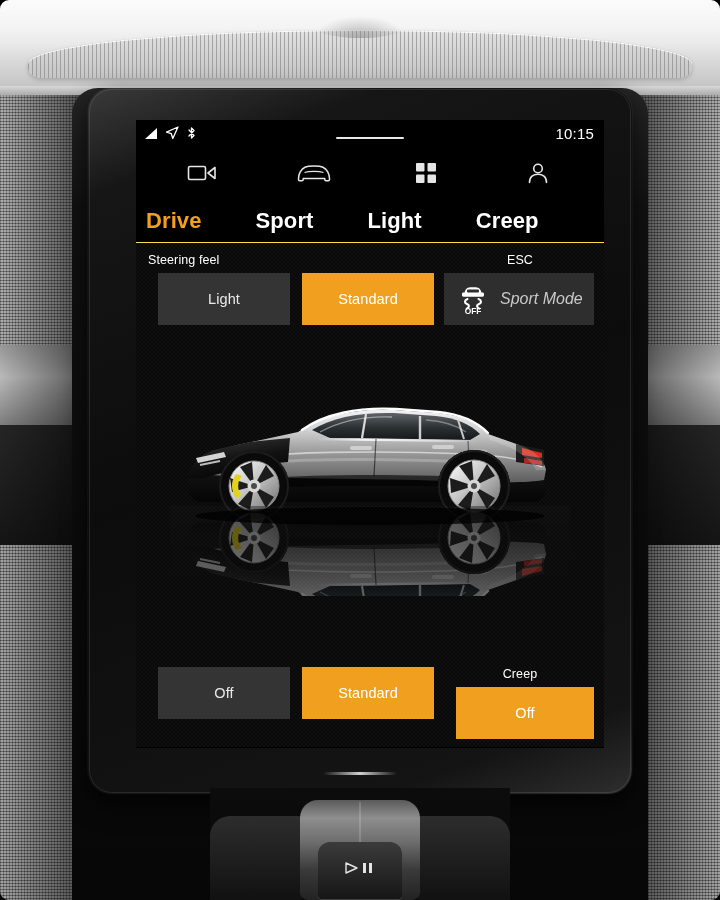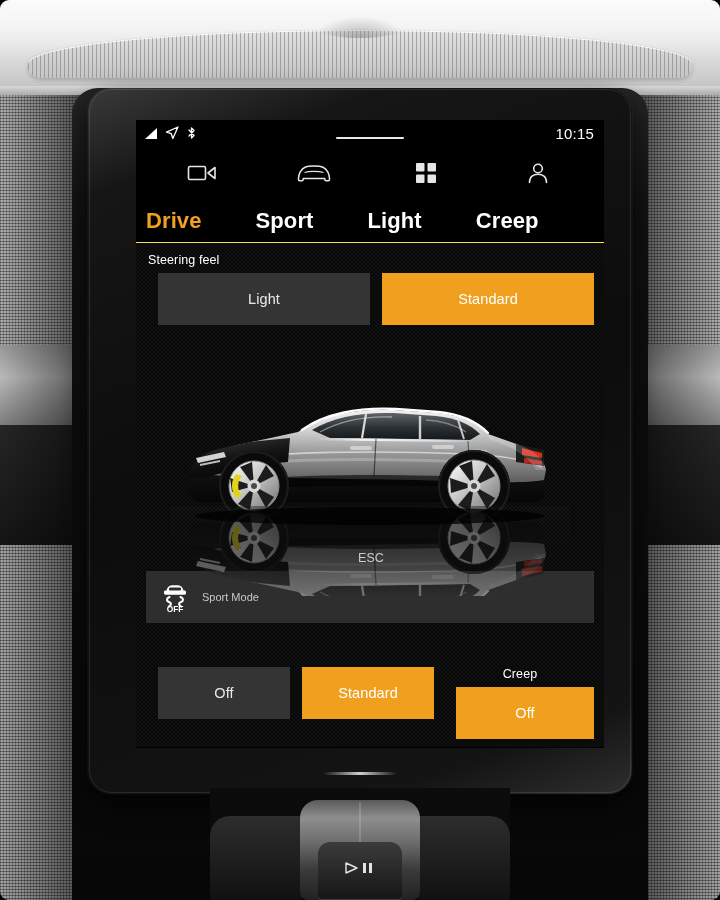--- a/index.html
+++ b/index.html
@@ -189,21 +189,21 @@
     height: 504px;
     background-color: #080808;
     background-image:
       repeating-linear-gradient(45deg,  rgba(255,255,255,.035) 0 1px, rgba(0,0,0,0) 1px 3px),
       repeating-linear-gradient(-45deg, rgba(255,255,255,.028) 0 1px, rgba(0,0,0,0) 1px 3px);
     background-size: 4px 4px, 4px 4px;
   }
 
   .row-top {
     position: absolute; top: 10px; left: 0; right: 0;
-    display: flex; padding: 0 10px; gap: 10px; flex-direction: column;
+    display: flex; padding: 0 10px; gap: 10px;
   }
   .row-bottom {
     position: absolute; bottom: 8px; left: 0; right: 0;
     display: flex; padding: 0 10px; gap: 10px;
   }
   .group-wide   { flex: 0 0 288px; }
   .group-narrow { flex: 1; text-align: center; }
 
   .grp-label {
     color: #ffffff;
@@ -238,21 +238,22 @@
   
   .esc-tile {
     display: flex; align-items: center;
     height: 52px;
     background: #2e2e2e;
     padding-left: 14px;
     gap: 12px;
   }
   .esc-tile .esc-label {
     color: #c9c9c9;
-    font-size: 11px;
+    font-size: 16px;
+    font-style: italic;
   }
   .esc-ico { width: 30px; height: 32px; position: relative; }
   .esc-ico svg { display:block; }
 
   
   .hero {
     position: absolute;
     left: 0; right: 0; top: 78px;
     height: 330px;
     display: flex; align-items: center; justify-content: center;

